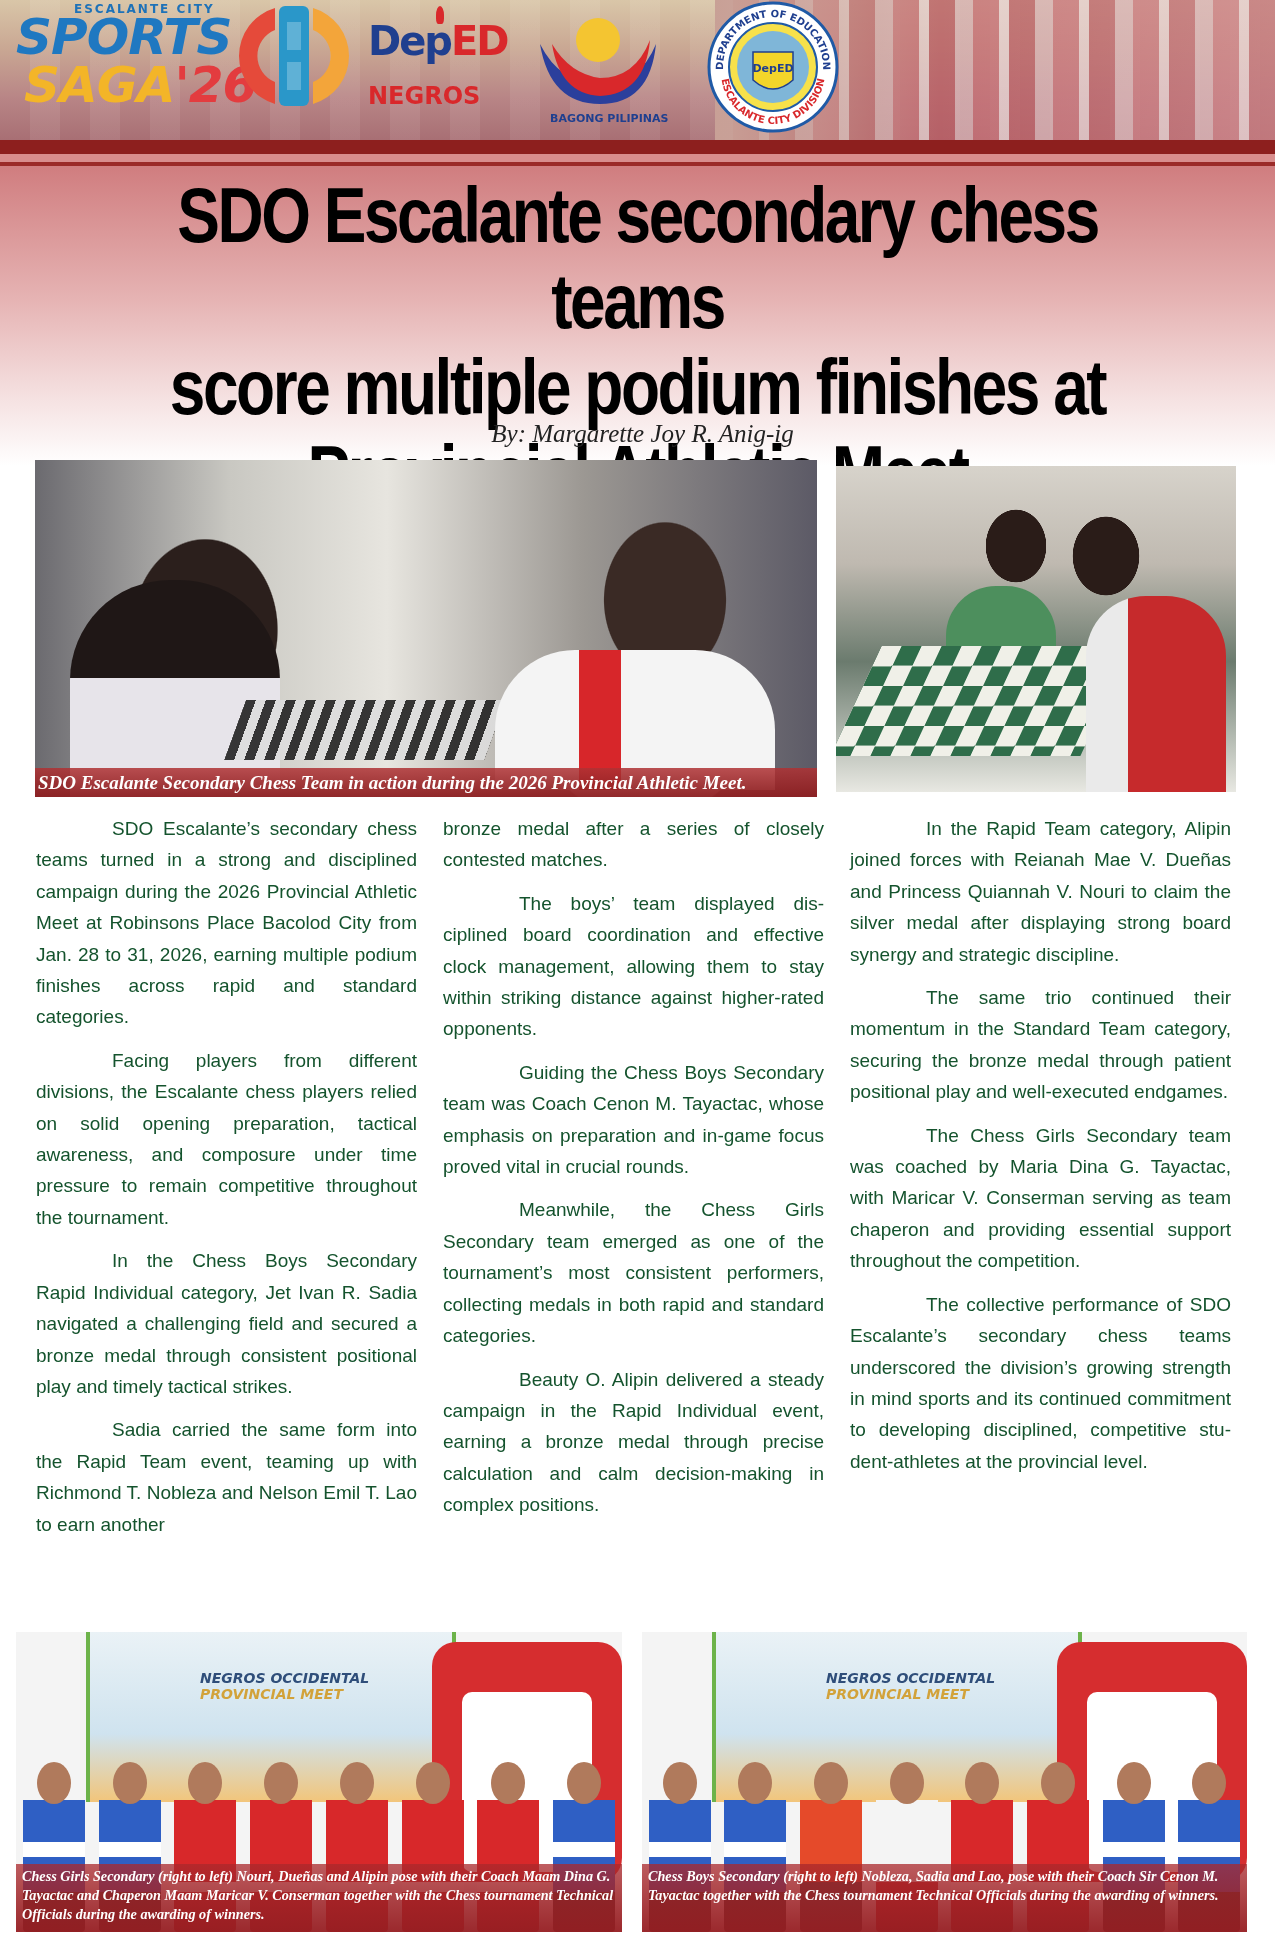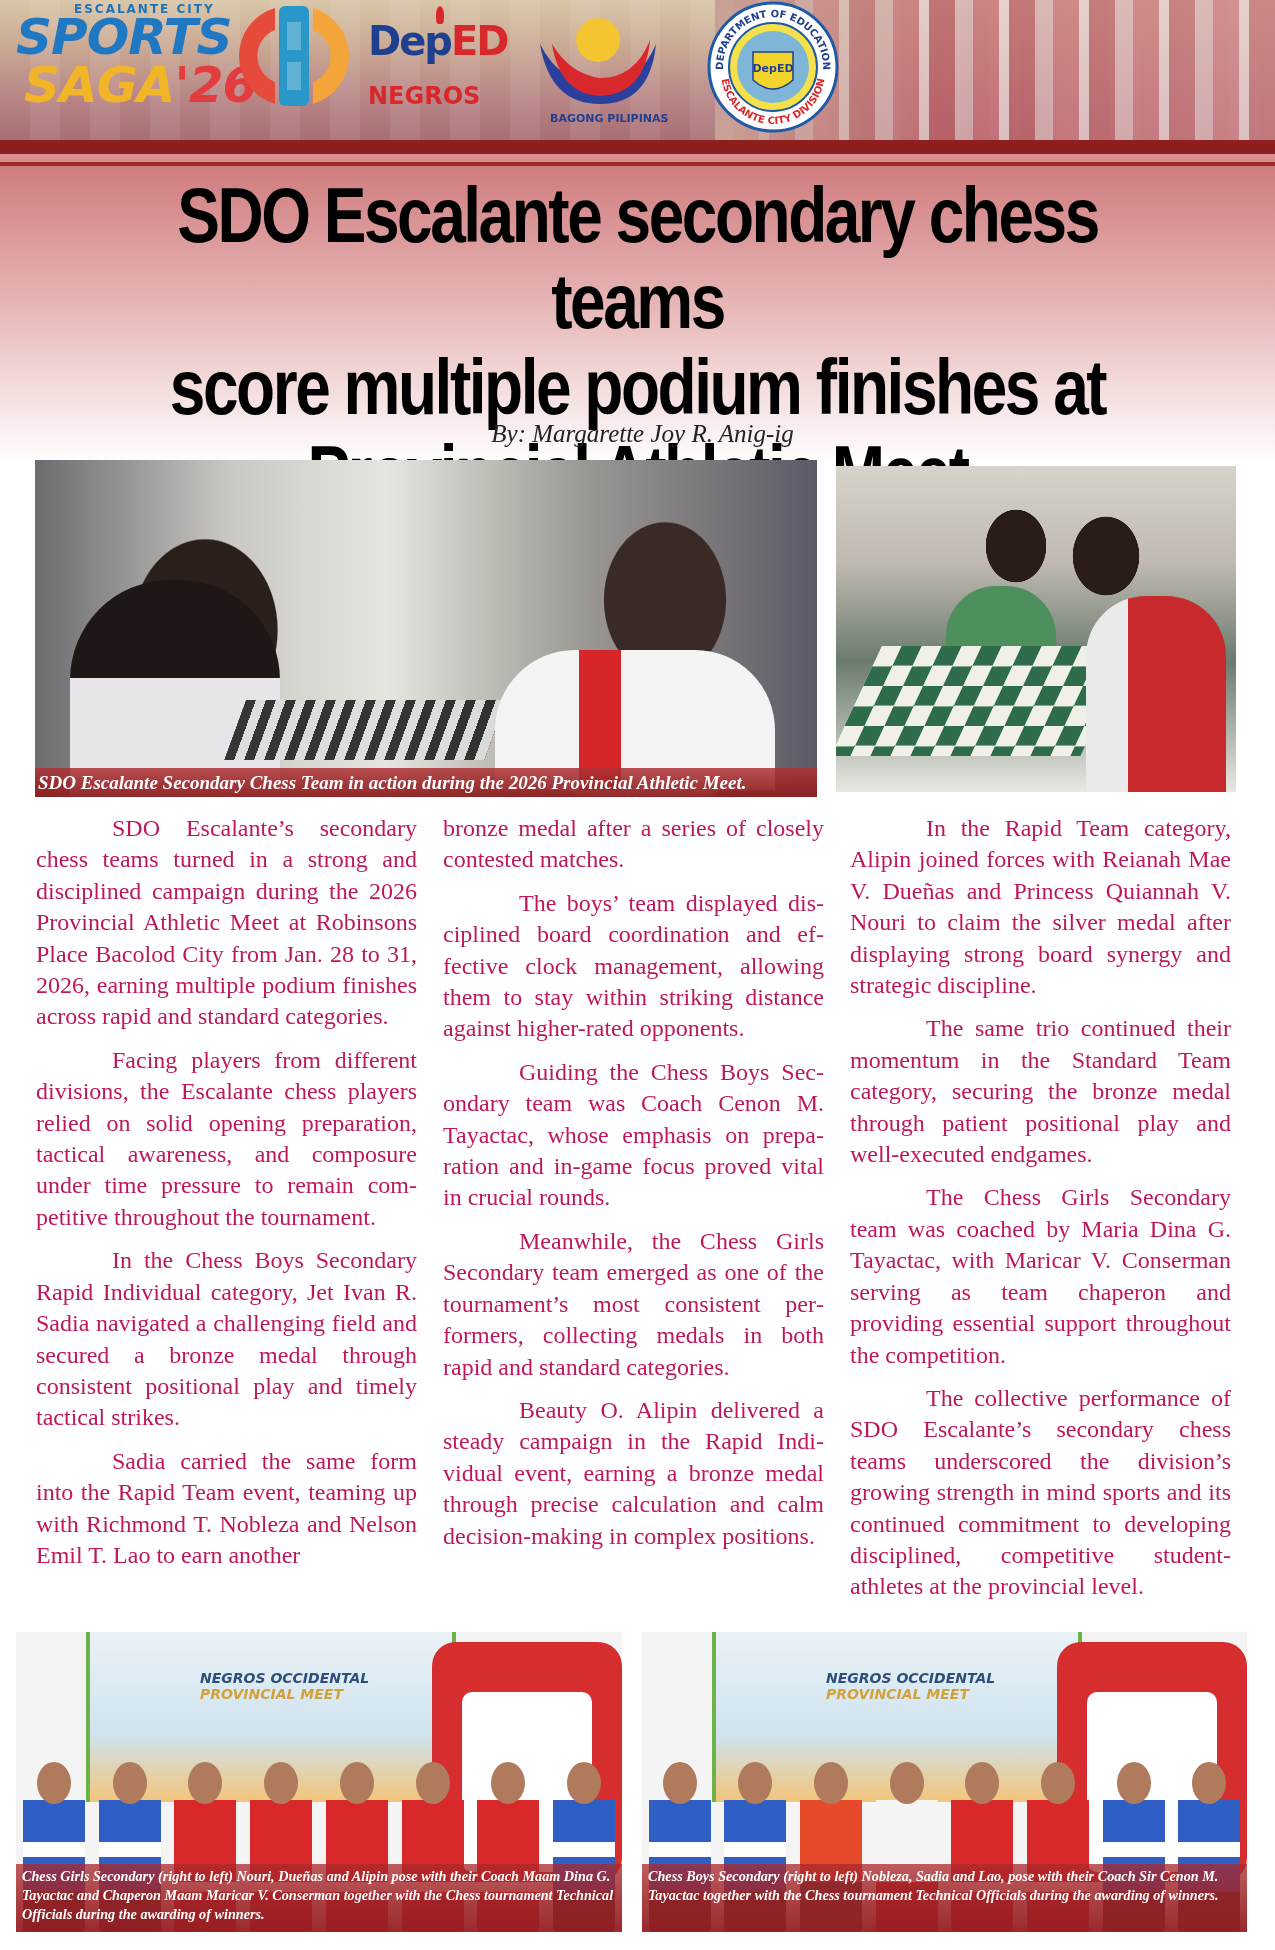--- a/index.html
+++ b/index.html
@@ -98,22 +98,22 @@
   }
   .photo-side .board { position: absolute; left: 20px; top: 180px; width: 250px; height: 110px;
     background: repeating-conic-gradient(#2f6d4a 0 25%, #f0f0e8 0 50%) 0 0 / 40px 40px; transform: skewX(-25deg); }
   .photo-side .jacket { position: absolute; left: 250px; top: 130px; width: 140px; height: 196px; border-radius: 60px 60px 0 0;
     background: linear-gradient(90deg, #eaeaea 0 30%, #c62a2c 30% 100%); }
   .photo-side .green { position: absolute; left: 110px; top: 120px; width: 110px; height: 90px; border-radius: 50px 50px 0 0; background: #4d8f5d; }
 
   
   .col {
     position: absolute; top: 813px; width: 381px;
-    font-family: Liberation Serif, serif; font-size: 24px; line-height: 31.4px;
-    text-align: justify; hyphens: manual; color: #be185d;
+    font-family: Liberation Sans, sans-serif; font-size: 19px; line-height: 31.4px;
+    text-align: justify; hyphens: manual; color: #14532d;
   }
   .col p { text-indent: 76px; margin-bottom: 12px; }
   .col p.cont { text-indent: 0; }
   .col1 { left: 36px; }
   .col2 { left: 443px; }
   .col3 { left: 850px; }
 
   
   .photo-bottom { top: 1632px; height: 300px; background: #f4f4f4; }
   .pb-left { left: 16px; width: 606px; }

